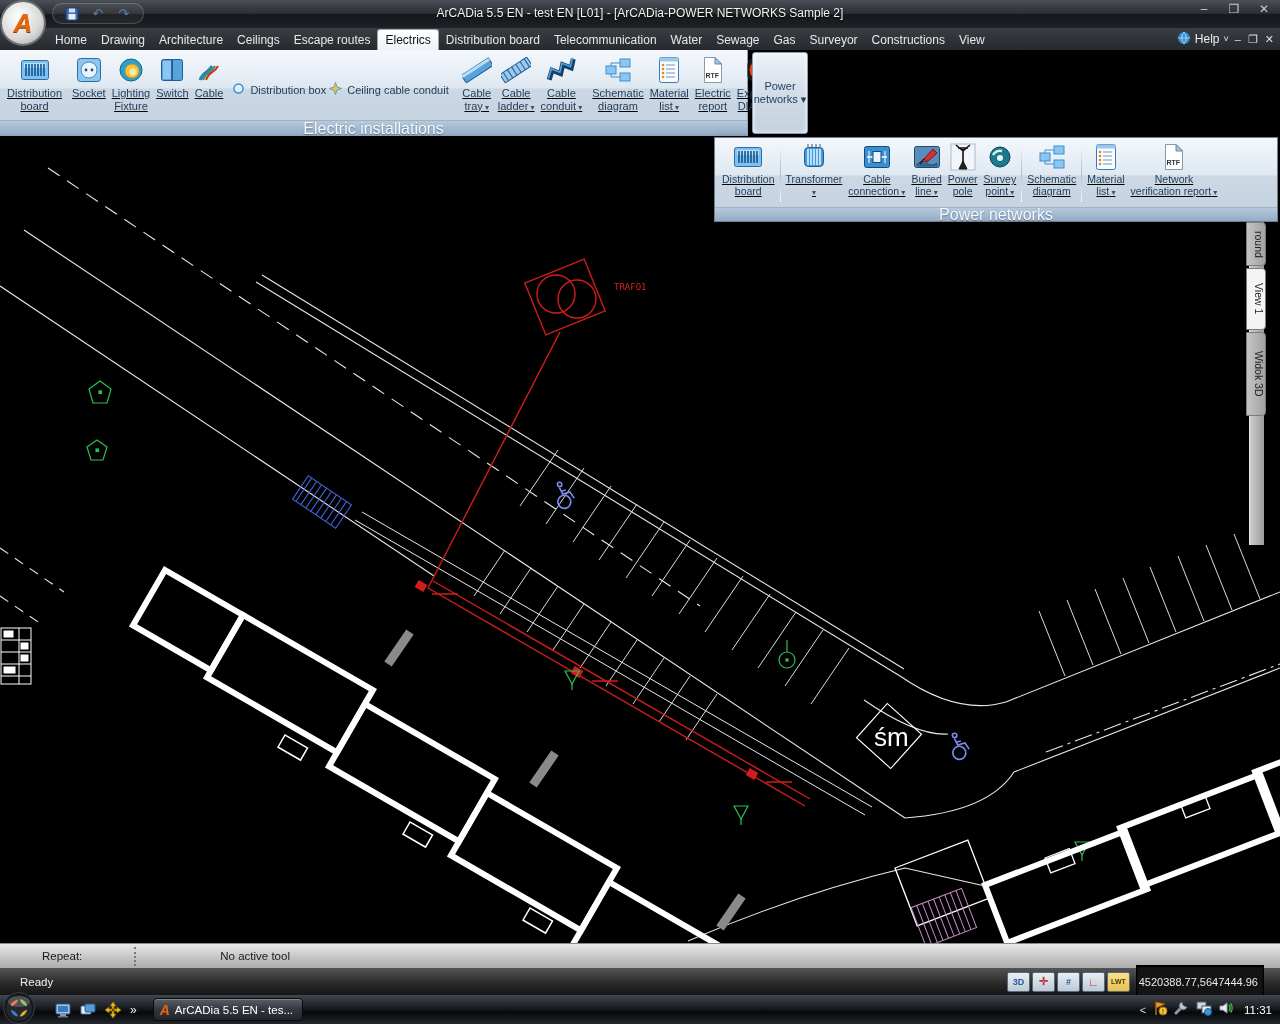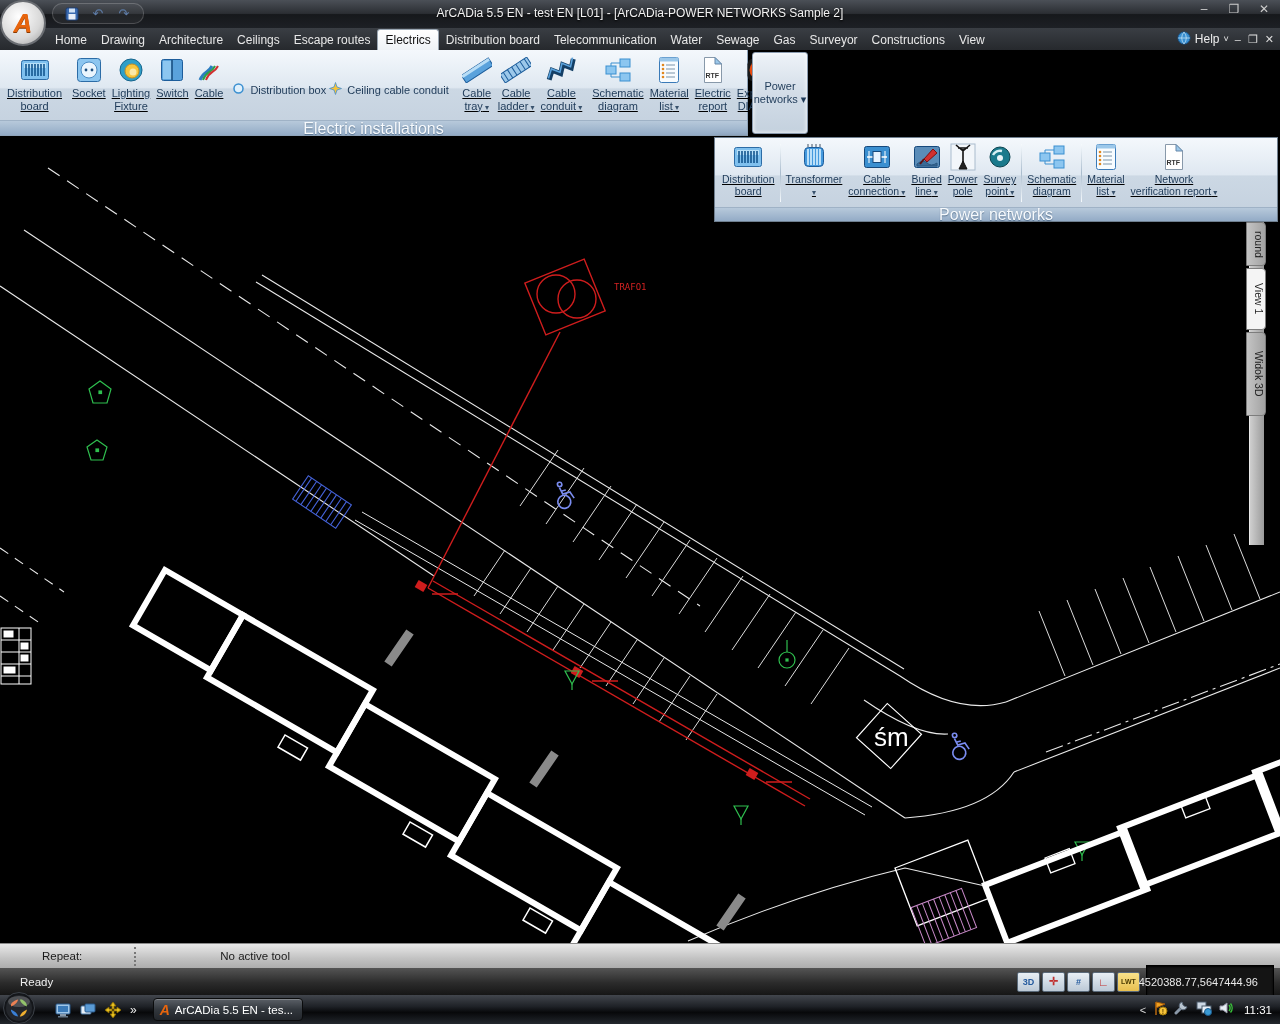--- a/index.html
+++ b/index.html
@@ -87,23 +87,23 @@
   
   #statusbar{position:absolute;left:0;top:968px;width:1280px;height:27px;
     background:linear-gradient(#545454,#2b2b2b 55%,#161616);display:flex;align-items:center;}
   #ready-label{color:#efefef;font-size:11.5px;margin-left:20px;}
   #status-tools{margin-left:auto;display:flex;gap:2px;align-items:center;}
   .stool{width:23px;height:20px;border:1px solid #5a6a7a;border-radius:2px;
     background:linear-gradient(#e8eff5,#bcc9d6);display:flex;align-items:center;justify-content:center;
     font-size:9px;font-weight:bold;color:#245a9e;cursor:default;}
   .stool.red{color:#c03030;font-size:11px;}
   .stool.lwt{background:linear-gradient(#f8e28a,#e8c050);color:#4a3a00;font-size:7px;}
-  #coords{width:128px;height:34px;margin:0 6px 0 6px;background:#141414;border:1px solid #000;
+  #coords{width:128px;height:34px;margin:0 16px 0 6px;background:#141414;border:1px solid #000;
     box-shadow:inset 0 1px 2px #000, 0 1px 0 #555;color:#eaeaea;font-size:11px;
-    display:flex;align-items:center;justify-content:flex-end;padding-right:15px;}
+    display:flex;align-items:center;justify-content:flex-end;padding-right:5px;}
 
   
   #taskbar{position:absolute;left:0;top:995px;width:1280px;height:29px;
     background:linear-gradient(#42464d,#1e2126 40%,#07080a 60%,#23272d);display:flex;align-items:center;}
   #start-orb{margin-left:2px;width:34px;height:34px;margin-top:-4px;cursor:pointer;z-index:5;}
   #quicklaunch{display:flex;align-items:center;gap:7px;margin-left:18px;}
   .ql{width:18px;height:18px;cursor:pointer;}
   #ql-chevron{color:#eee;font-size:12px;margin-left:8px;cursor:pointer;}
   #task-button{margin-left:16px;width:150px;height:23px;border-radius:4px;
     background:linear-gradient(#5b6067,#32373d 50%,#22262b);border:1px solid #0a0b0c;

